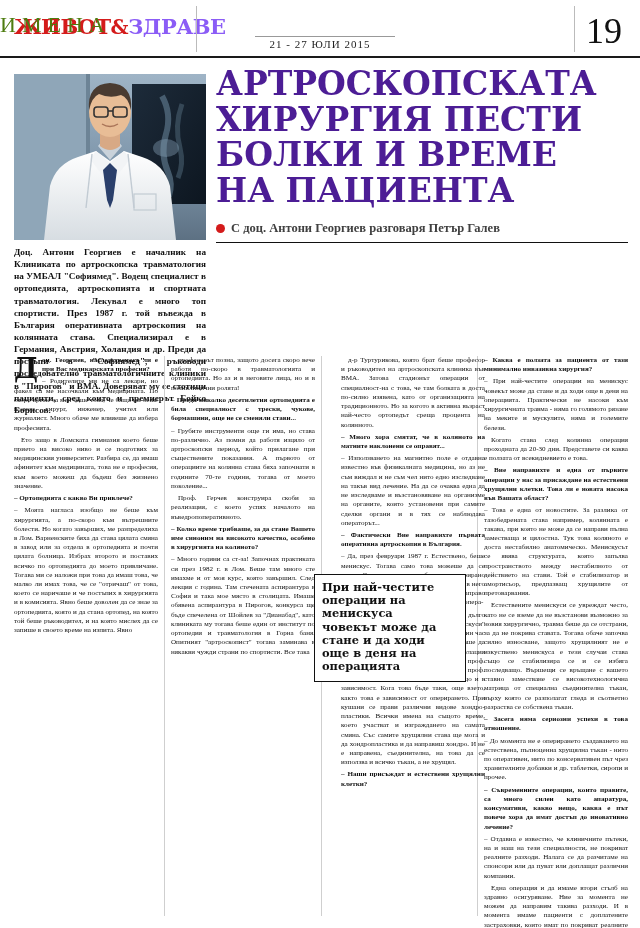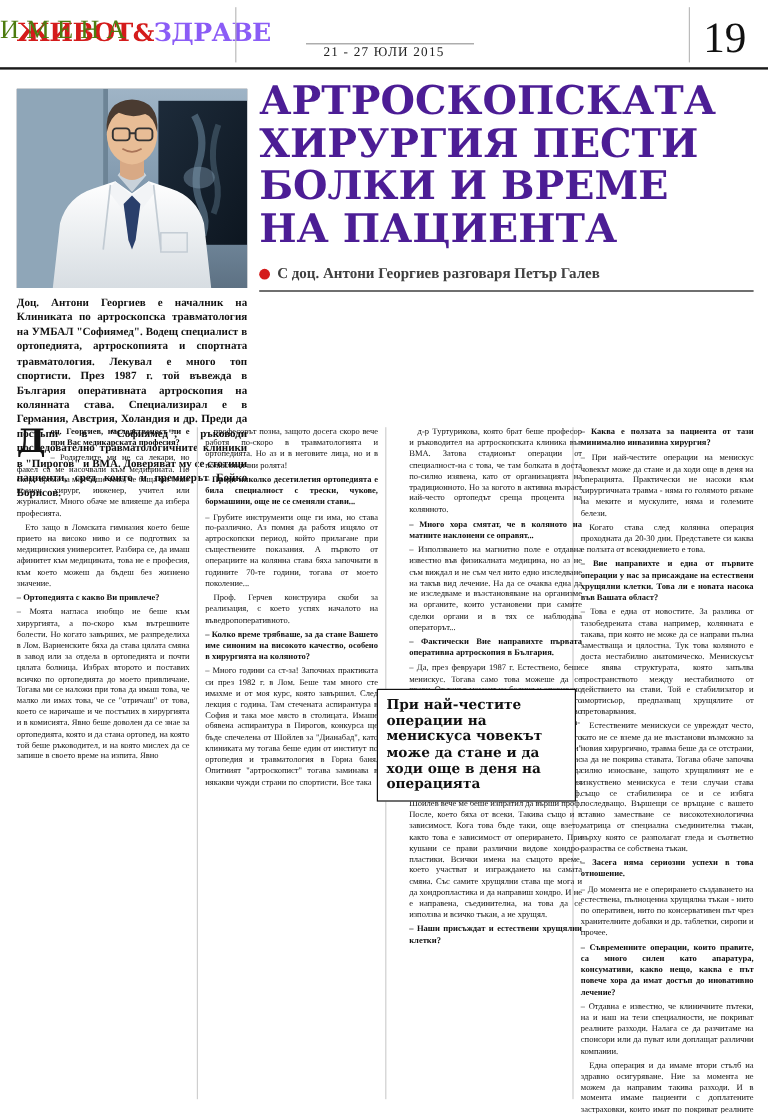--- a/index.html
+++ b/index.html
@@ -164,21 +164,21 @@
     line-height: 21px;
     font-weight: bold;
     padding: 2px 4px 0 0;
     color: #111;
   }
 
   
   .pullbox {
     position: absolute;
     left: 314px; top: 574px;
-    width: 166px;
+    width: 152px;
     border: 1.6px solid #111;
     padding: 6px 14px 7px 7px;
     background: #fff;
     font-family: "DejaVu Serif", serif;
     font-weight: bold;
     font-size: 11.4px;
     line-height: 1.16;
     color: #111;
     z-index: 5;
   }

